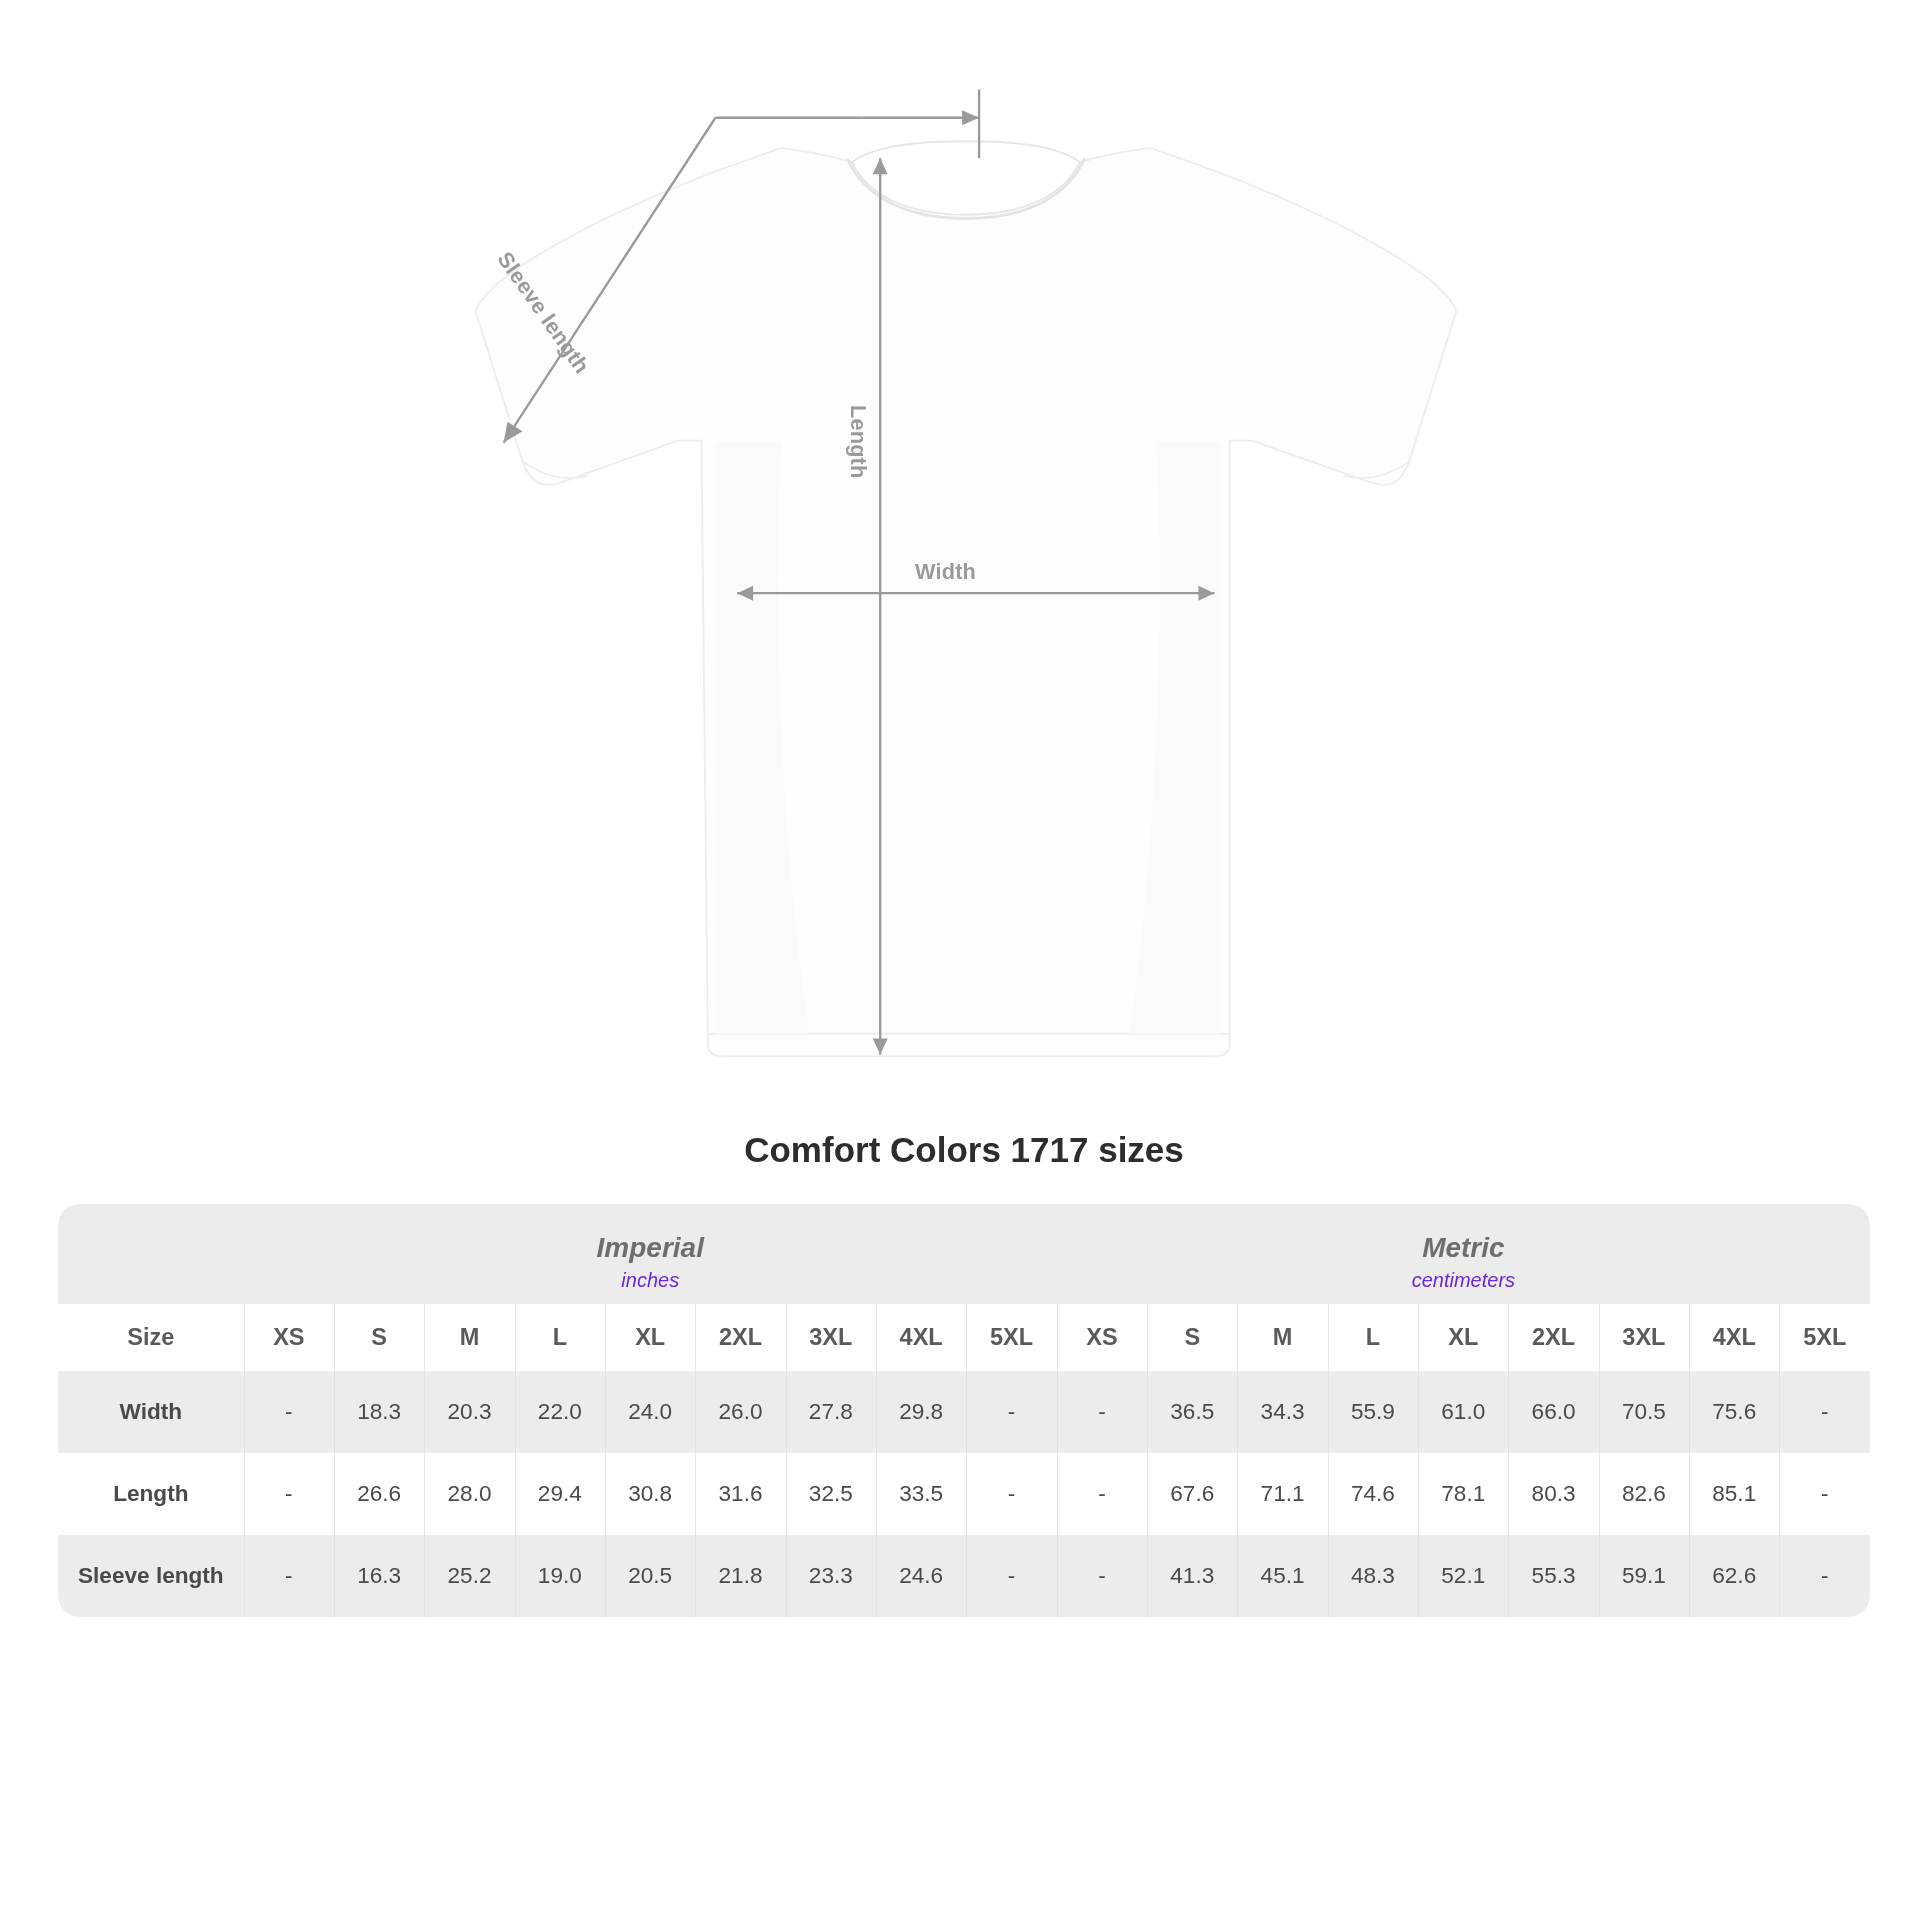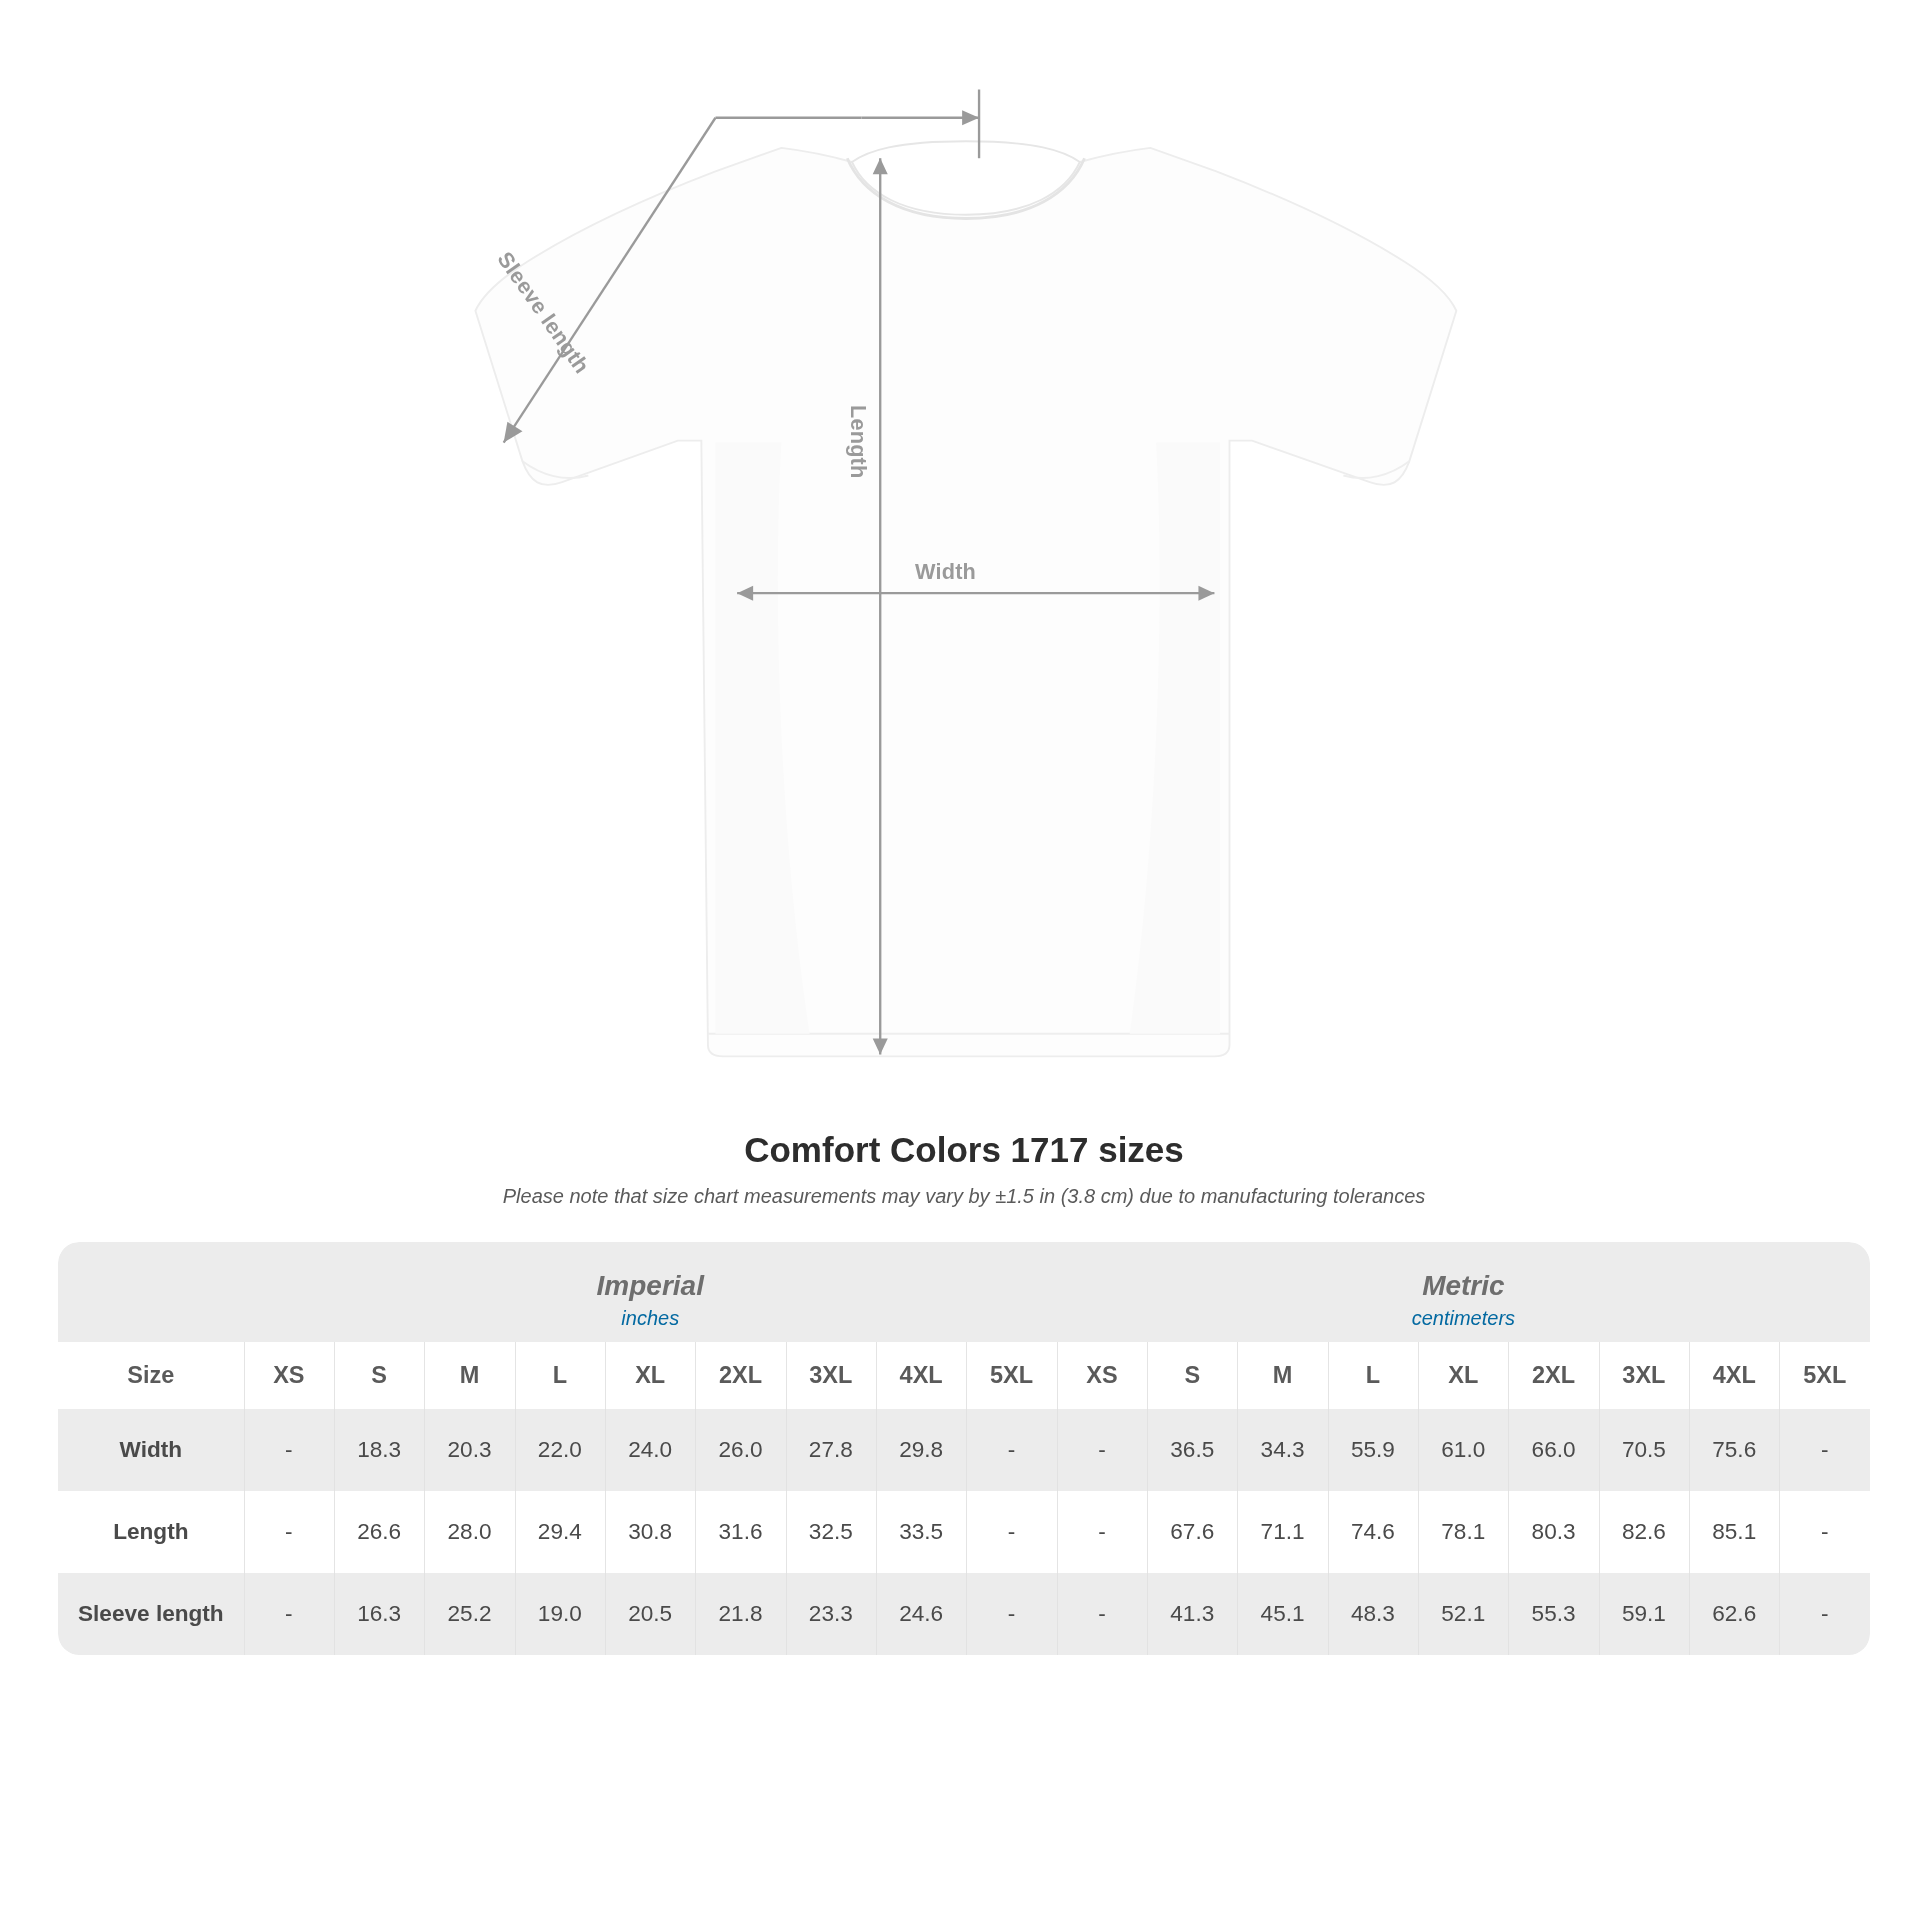--- a/index.html
+++ b/index.html
@@ -105,21 +105,21 @@
   .unit-name {
     font-size: 28px;
     font-weight: bold;
     font-style: italic;
     color: #6e6e6e;
     line-height: 1.25;
   }
   .unit-sub {
     font-size: 20px;
     font-style: italic;
-    color: #0369a1;
+    color: #6d28d9;
     line-height: 1.5;
   }
   
   tr.size-row td {
     background: #ffffff;
     padding: 20px 0;
     font-weight: bold;
     color: #5a5a5a;
     font-size: 23.5px;
   }
@@ -227,21 +227,20 @@
       <line x1="915" y1="125" x2="1040" y2="125" stroke="#9a9a9a" stroke-width="2.5"></line>
     </svg>
 
     <div class="dim-label label-width">Width</div>
     <div class="dim-label label-length">Length</div>
     <div class="dim-label label-sleeve">Sleeve length</div>
   </div>
 
   <div class="title-block">
     <h1 class="chart-title">Comfort Colors 1717 sizes</h1>
-    <p class="chart-note">Please note that size chart measurements may vary by ±1.5 in (3.8 cm) due to manufacturing tolerances</p>
   </div>
 
   <div class="table-wrap">
     <table class="size-table">
       <colgroup>
         <col class="col-label">
         <col class="col-cell">
           <col class="col-cell">
           <col class="col-cell">
           <col class="col-cell">

